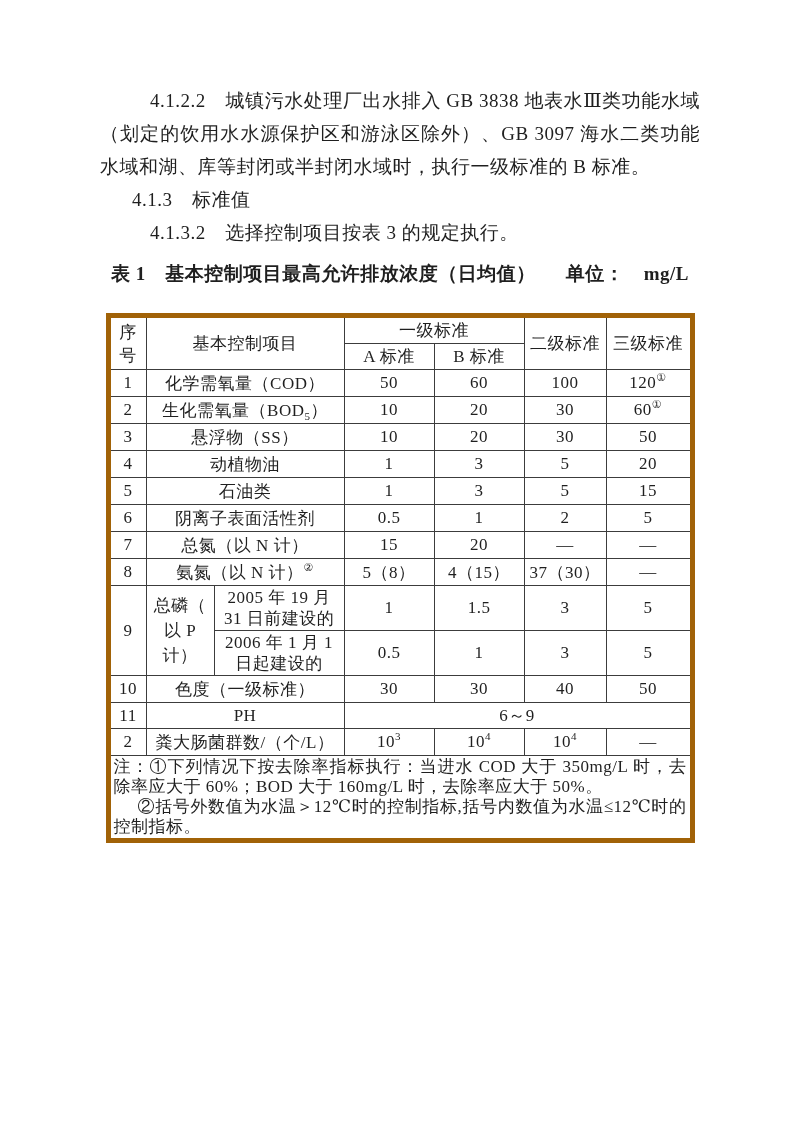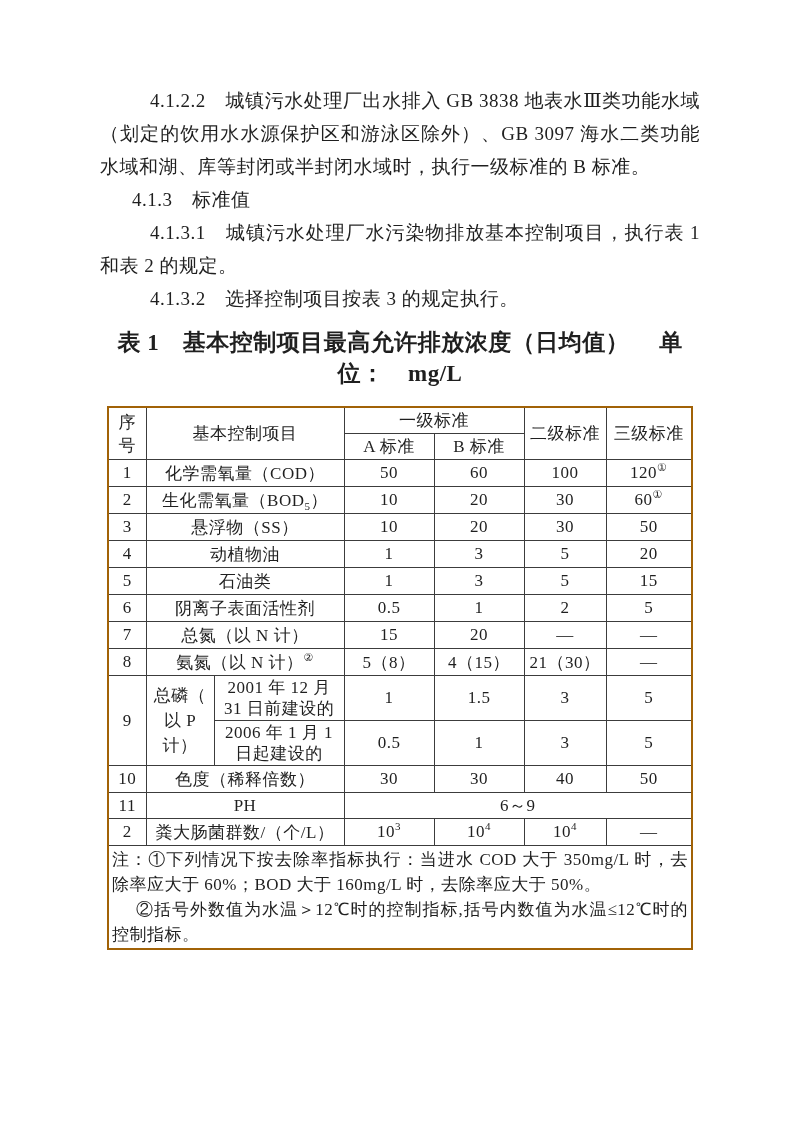--- a/index.html
+++ b/index.html
@@ -18,35 +18,35 @@
     font-size: 19px;
     line-height: 33px;
     text-align: justify;
     text-indent: 50px;
     letter-spacing: 0.5px;
   }
   .para.sec-head { text-indent: 32px; }
 
   
   .table-title {
-    margin: 12px 0 17px 0;
-    font-size: 23px;
+    margin: 12px 0 26px 0;
+    font-size: 19px;
     font-weight: bold;
     text-align: center;
     letter-spacing: 0.5px;
   }
   .table-title .unit { margin-left: 30px; }
 
   
   table.std {
     border-collapse: collapse;
     table-layout: fixed;
     width: 584px;
     margin: 0 auto;
-    border: 2px solid #a16207;
+    border: 5px solid #a16207;
     padding-left: 37px;
   }
   table.std td {
     border: 1px solid #3c3c3c;
     font-size: 17px;
     text-align: center;
     vertical-align: middle;
     padding: 1px 3px;
     letter-spacing: 0.5px;
   }
@@ -73,35 +73,33 @@
     line-height: 21px;
     padding-left: 6px;
     font-size: 16.5px;
   }
   sup { font-size: 11px; line-height: 0; }
   sub { font-size: 11px; line-height: 0; }
 
   td.notes-cell {
     text-align: left;
     font-size: 15.5px;
-    line-height: 25px;
+    line-height: 20px;
     padding: 4px 7px 6px 7px;
-    font-family: Liberation Serif, serif;
   }
   .note-line { margin: 0; text-align: justify; }
   .note-line.indented { text-indent: 24px; }
 </style>
 </head>
 <body>
 
 <div class="page">
 
   <p class="para">4.1.2.2　城镇污水处理厂出水排入 GB 3838 地表水Ⅲ类功能水域（划定的饮用水水源保护区和游泳区除外）、GB 3097 海水二类功能水域和湖、库等封闭或半封闭水域时，执行一级标准的 B 标准。</p>
   <p class="para sec-head">4.1.3　标准值</p>
-  <p class="para">4.1.3.1　城镇污水处理厂水污染物排放基本控制项目，执行表 1 和表 2 的规定。</p>
   <p class="para">4.1.3.2　选择控制项目按表 3 的规定执行。</p>
 
   <div class="table-title">
     <span>表 1　基本控制项目最高允许排放浓度（日均值）</span><span class="unit">单位：　mg/L</span>
   </div>
 
   <table class="std">
     <colgroup>
       <col class="c-no">
         <col class="c-ia">
@@ -186,44 +184,44 @@
       <td>20</td>
       <td>—</td>
       <td>—</td>
     </tr>
 
     <tr class="dr">
       <td>8</td>
       <td colspan="2"><span>氨氮（以 N 计）</span><sup>②</sup></td>
       <td>5（8）</td>
       <td>4（15）</td>
-      <td>21（30）</td>
+      <td>37（30）</td>
       <td>—</td>
     </tr>
 
     <tr class="sr">
       <td rowspan="2">9</td>
       <td rowspan="2" class="group-label">总磷（ 以 P 计）</td>
-      <td class="cond-cell">2001 年 12 月 31 日前建设的</td>
+      <td class="cond-cell">2005 年 19 月 31 日前建设的</td>
       <td>1</td>
       <td>1.5</td>
       <td>3</td>
       <td>5</td>
     </tr>
     <tr class="sr">
       <td class="cond-cell">2006 年 1 月 1 日起建设的</td>
       <td>0.5</td>
       <td>1</td>
       <td>3</td>
       <td>5</td>
     </tr>
 
     <tr class="dr">
       <td>10</td>
-      <td colspan="2">色度（稀释倍数）</td>
+      <td colspan="2">色度（一级标准）</td>
       <td>30</td>
       <td>30</td>
       <td>40</td>
       <td>50</td>
     </tr>
 
     <tr class="r11">
       <td>11</td>
       <td colspan="2">PH</td>
       <td colspan="4">6～9</td>

